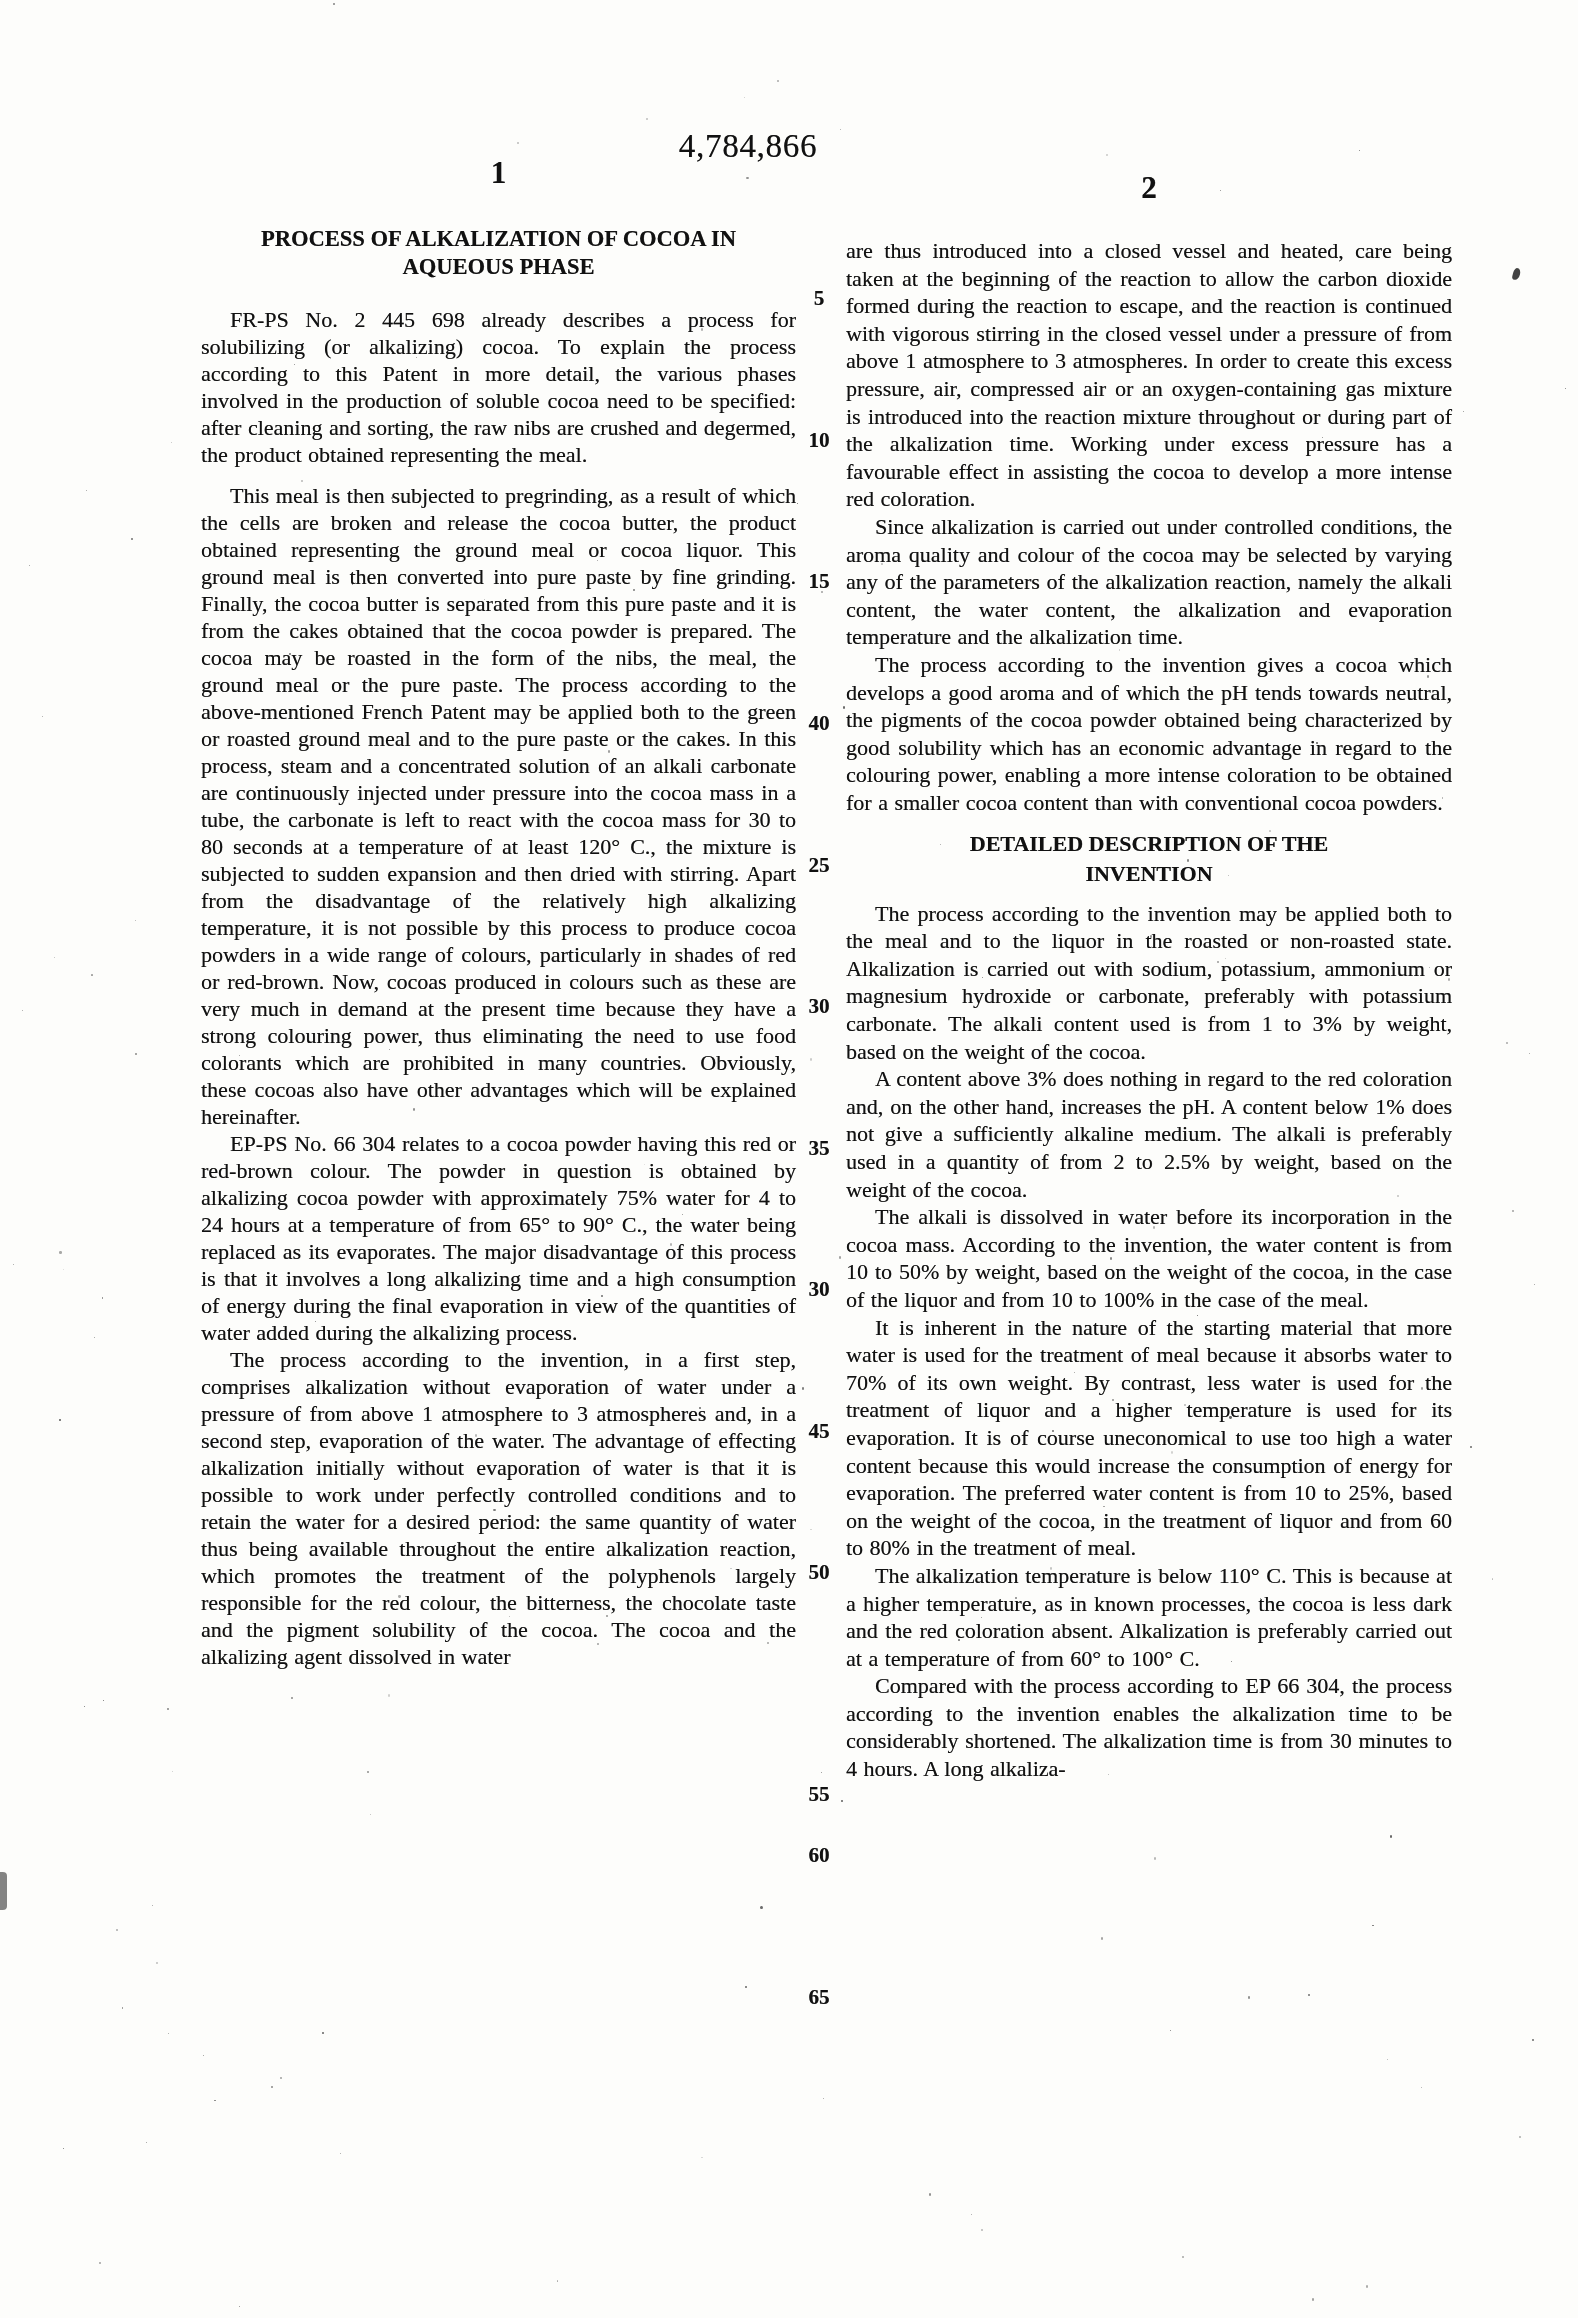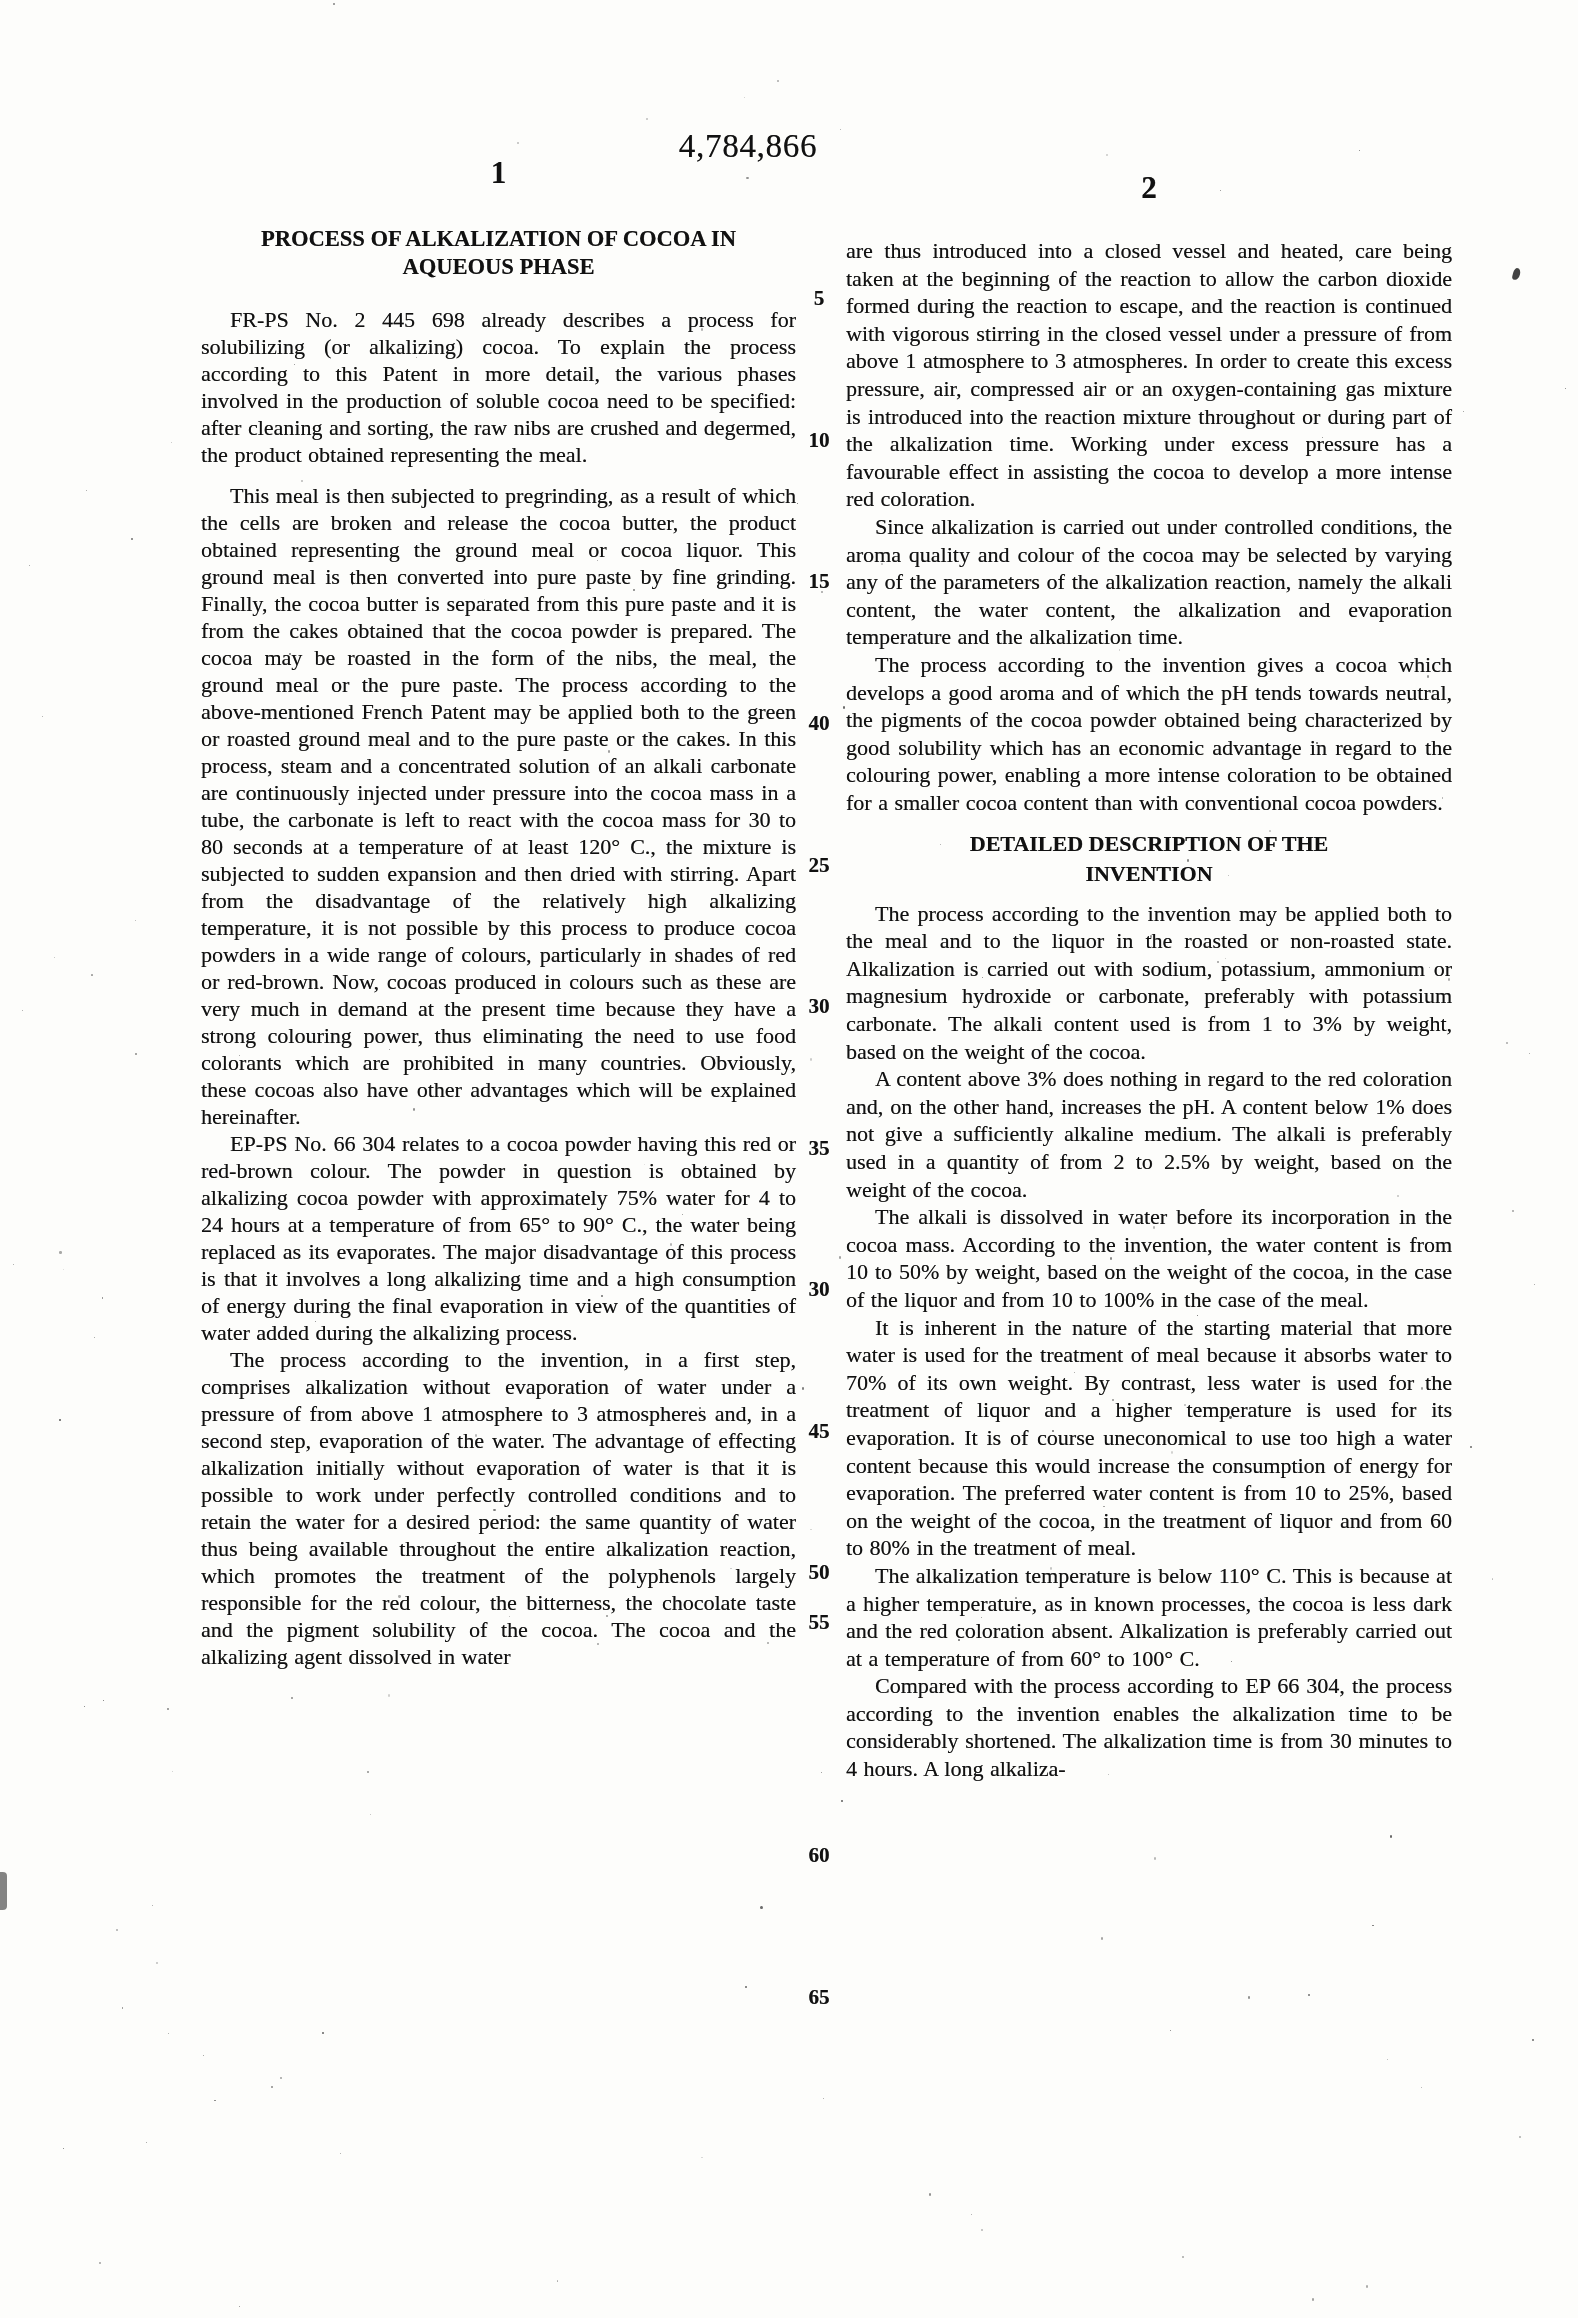--- a/index.html
+++ b/index.html
@@ -105,21 +105,21 @@
       <span class="line-number ink" style="top: 288px;">5</span>
       <span class="line-number ink" style="top: 430px;">10</span>
       <span class="line-number ink" style="top: 571px;">15</span>
       <span class="line-number ink" style="top: 713px;">40</span>
       <span class="line-number ink" style="top: 855px;">25</span>
       <span class="line-number ink" style="top: 996px;">30</span>
       <span class="line-number ink" style="top: 1138px;">35</span>
       <span class="line-number ink" style="top: 1279px;">30</span>
       <span class="line-number ink" style="top: 1421px;">45</span>
       <span class="line-number ink" style="top: 1562px;">50</span>
-      <span class="line-number ink" style="top: 1612px; font-family: Liberation Serif, serif;">55</span>
+      <span class="line-number ink" style="top: 1784px; font-family: Liberation Serif, serif;">55</span>
       <span class="line-number ink" style="top: 1845px;">60</span>
       <span class="line-number ink" style="top: 1987px;">65</span>
     </div>
 
   <div id="noise">
     <span class="stray-mark"></span>
     <span class="edge-smudge"></span>
   <span class="speck" style="width: 1.5px; height: 1.9px; left: 135px; top: 1053px; opacity: 0.47;"></span>
       <span class="speck" style="width: 2.2px; height: 3px; left: 608px; top: 750px; opacity: 0.42;"></span>
       <span class="speck" style="width: 1.9px; height: 1.6px; left: 391px; top: 497px; opacity: 0.45;"></span>

